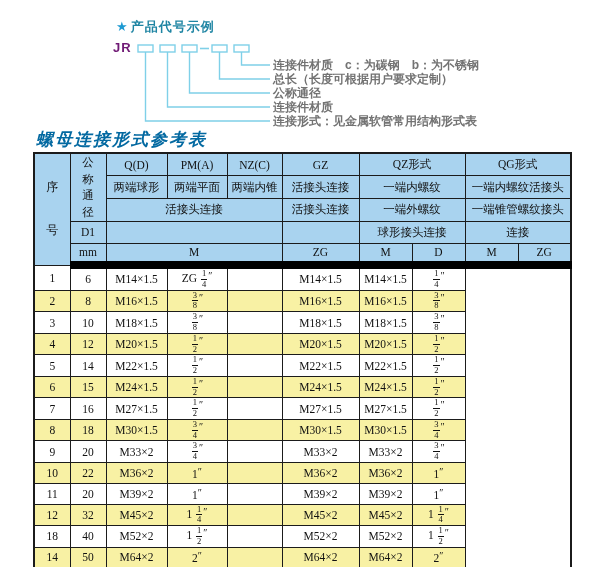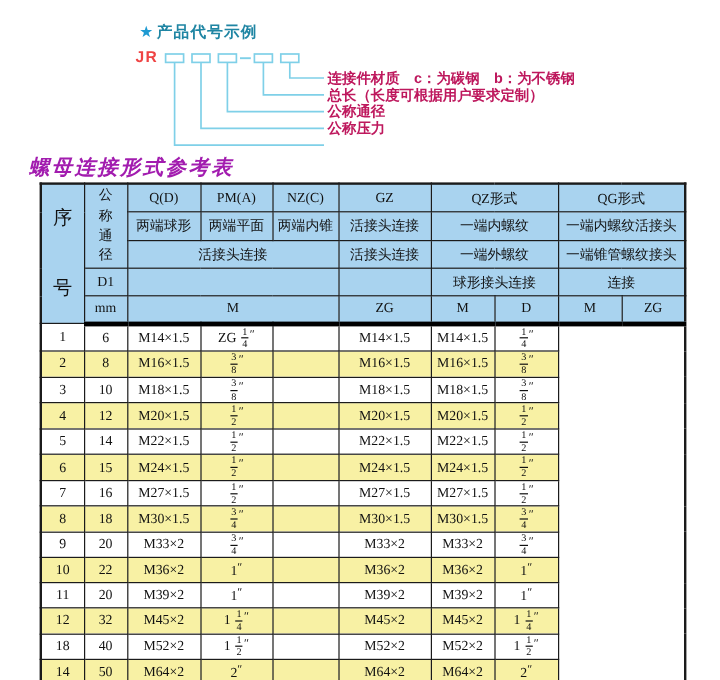--- a/index.html
+++ b/index.html
@@ -17,54 +17,54 @@
   .dg-heading {
     position:absolute; left:116px; top:18px;
     font-family:"Liberation Sans","DejaVu Sans",sans-serif;
     font-size:13px; font-weight:bold; color:#1f85a3;
     letter-spacing:1px;
   }
   .dg-heading .star { color:#1e9ad2; margin-right:2px; }
   .dg-code {
     position:absolute; left:113px; top:40px;
     font-family:"Liberation Sans","DejaVu Sans",sans-serif;
-    font-size:13px; font-weight:bold; color:#ef4444; letter-spacing:1px;
+    font-size:13px; font-weight:bold; color:#701a75; letter-spacing:1px;
   }
   .dg-svg { position:absolute; left:0; top:0; }
   .dg-label {
     position:absolute; left:273px; height:14px; line-height:14px;
     font-family:"Liberation Sans","DejaVu Sans",sans-serif;
-    font-size:12px; font-weight:bold; color:#be185d; white-space:nowrap;
+    font-size:12px; font-weight:bold; color:#737373; white-space:nowrap;
   }
 
   
   .tbl-title {
-    position:absolute; left:24px; top:128px;
+    position:absolute; left:36px; top:128px;
     font-size:17px; font-weight:bold; font-style:italic;
-    color:#a21caf; letter-spacing:2px;
+    color:#0369a1; letter-spacing:2px;
   }
 
   
   table.ref {
     position:absolute; left:33px; top:152px;
     border-collapse:collapse; table-layout:fixed;
     border:2px solid #1b1b1b;
   }
   table.ref th, table.ref td {
     border:1px solid #1b1b1b;
     font-weight:normal; font-size:11.5px; color:#111;
     text-align:center; vertical-align:middle; padding:0 1px;
   }
   table.ref thead th { background:#a9d3ef; height:22px; }
-  table.ref thead tr.last-head th { border-bottom:4px solid #000000; }
+  table.ref thead tr.last-head th { border-bottom:8px solid #000000; }
   table.ref tbody tr { height:20.8px; background:#ffffff; }
   table.ref tbody tr.alt { background:#f8f1a4; }
 
   .vtext { width:1em; margin:0 auto; word-break:break-all; }
-  .v-seq   { line-height:3.6; font-size:16px; }
+  .v-seq   { line-height:3.6; font-size:12px; }
   .v-dn    { line-height:1.45; font-size:11.5px; }
 
   .frac { display:inline-flex; flex-direction:column; vertical-align:middle;
           font-size:8.5px; line-height:1.15; text-align:center; margin:0 1px; }
   .frac .fn { border-bottom:1px solid #111; padding:0 1px; }
   .frac .fd { padding:0 1px; }
   .inch { font-size:10px; vertical-align:3px; }
 </style>
 </head>
 <body>
@@ -92,21 +92,22 @@
       <polyline points="219.5,52 219.5,79 270,79"></polyline>
       <polyline points="189.5,52 189.5,93 270,93"></polyline>
       <polyline points="167.5,52 167.5,107 270,107"></polyline>
       <polyline points="145.5,52 145.5,121 270,121"></polyline>
     </g>
   </svg>
 
   <div class="dg-label" style="top:58px">连接件材质　c：为碳钢　b：为不锈钢</div>
   <div class="dg-label" style="top:72px">总长（长度可根据用户要求定制）</div>
   <div class="dg-label" style="top:86px">公称通径</div>
-  <div class="dg-label" style="top:100px">公称压力</div>
+  <div class="dg-label" style="top:100px">连接件材质</div>
+  <div class="dg-label" style="top:114px">连接形式：见金属软管常用结构形式表</div>
 </div>
 
 <div class="tbl-title">螺母连接形式参考表</div>
 
 <table class="ref">
   <colgroup>
     <col style="width:36px">
       <col style="width:36px">
     <col style="width:61px">
       <col style="width:60px">

